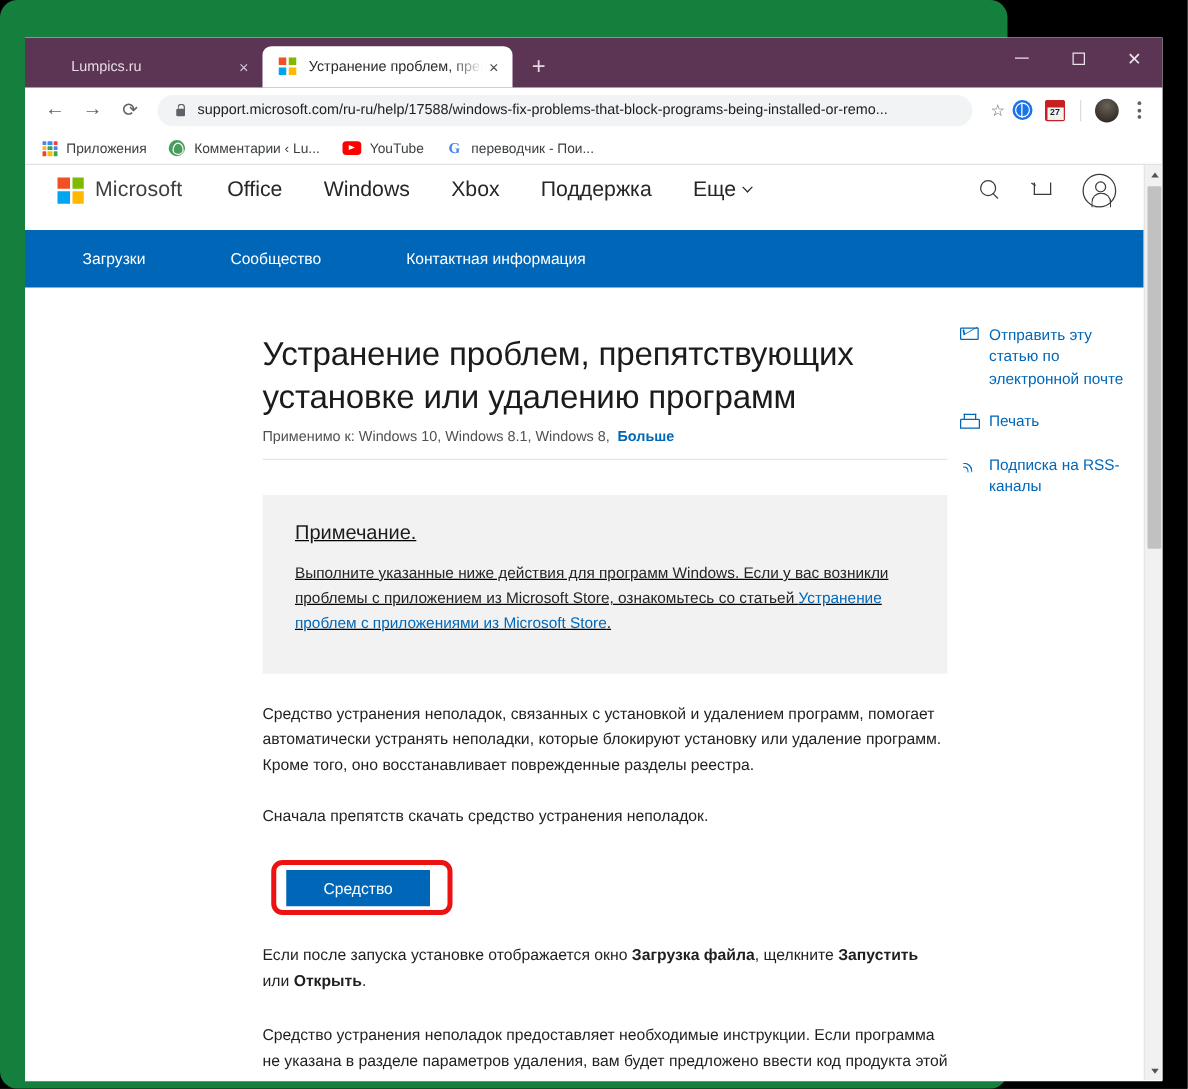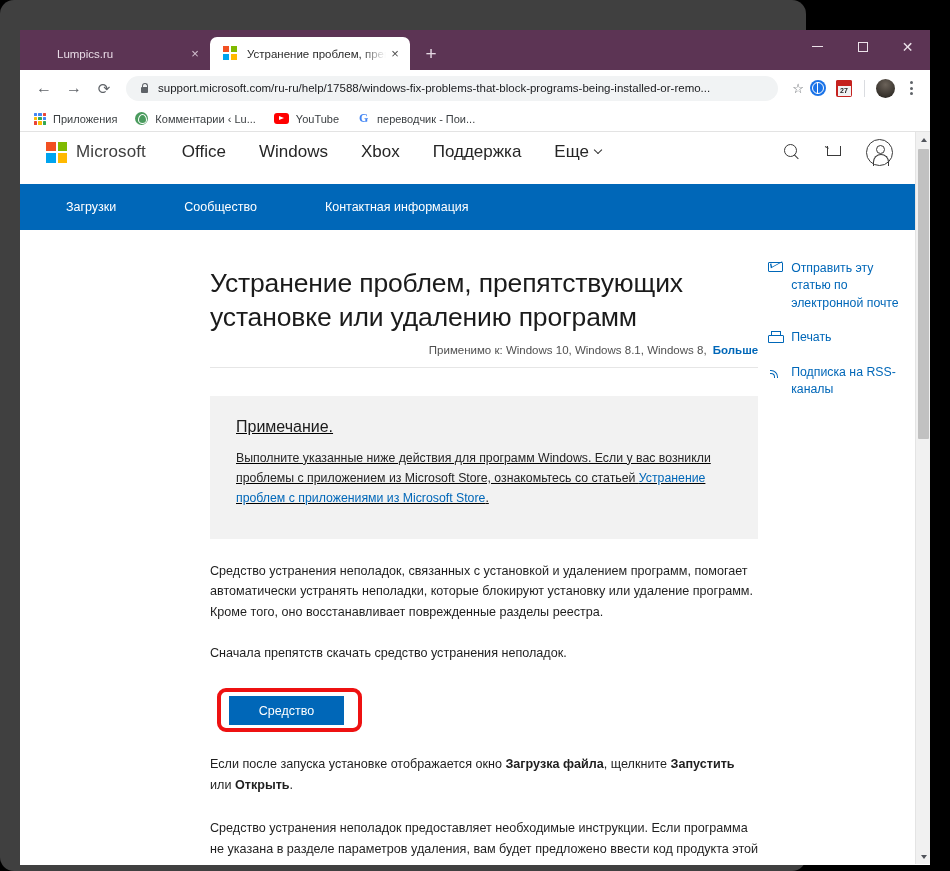--- a/index.html
+++ b/index.html
@@ -9,21 +9,21 @@
     height: 871px;
     background: #000000;
     font-family: "Liberation Sans", sans-serif;
     overflow: hidden;
   }
 
   #root {
     position: relative;
     width: 806px;
     height: 871px;
-    background: #404040;
+    background: #15803d;
     border-radius: 14px;
   }
 
   
   .browser-window {
     position: absolute;
     left: 20px;
     top: 30px;
     width: 910px;
     height: 835px;
@@ -499,21 +499,20 @@
     font-size: 26.5px;
     line-height: 1.30;
     color: #1b1b1b;
     font-weight: 400;
     letter-spacing: -.15px;
   }
   .applies-to {
     margin-top: 9px;
     font-size: 11.5px;
     color: #505050;
-    text-align: right;
   }
   .applies-more {
     color: #0067b8;
     font-weight: bold;
     margin-left: 3px;
   }
   .title-rule {
     margin-top: 11px;
     height: 1px;
     background: #e6e6e6;

